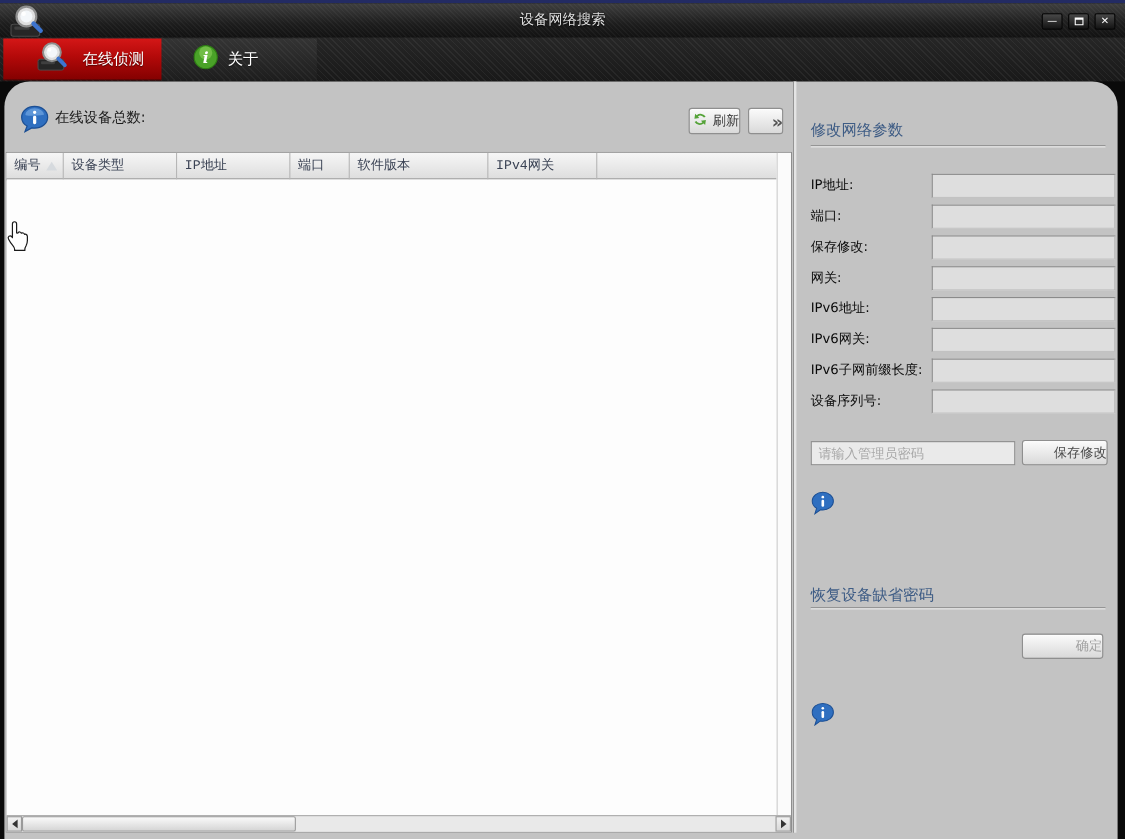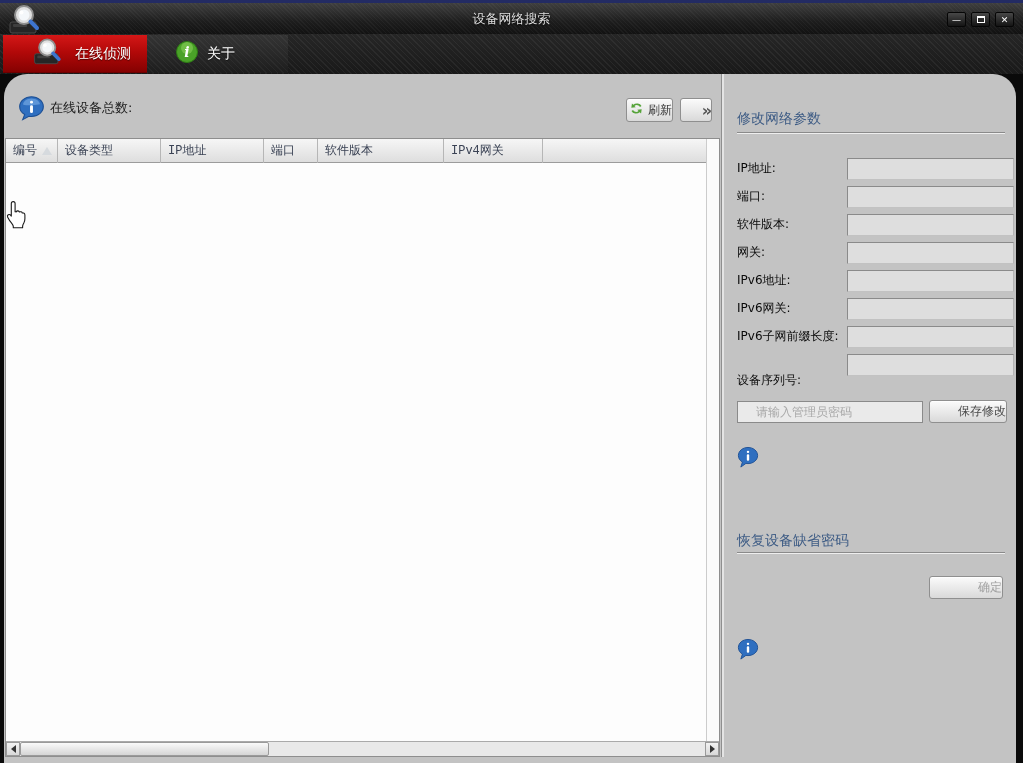--- a/index.html
+++ b/index.html
@@ -78,21 +78,21 @@
     background:linear-gradient(90deg,#8f8f8f 0 1px,#e4e4e4 1px 3px); }
   .panel { position:absolute; left:722px; top:0; width:290px; height:683px; }
   .section-title { position:absolute; left:11px; font-size:14px; color:#3e5c85; }
   .rule { position:absolute; left:11px; width:268px; height:2px;
     border-top:1px solid #8a8a8a; border-bottom:1px solid #eeeeee; }
   .f-label { position:absolute; left:11px; height:20px; line-height:20px; font-size:12px; color:#0a0a0a; white-space:nowrap; }
   .f-input { position:absolute; left:121px; width:167px; height:22px; background:#dedede;
     border:1px solid #8a8a8a; border-bottom-color:#c2c2c2; border-right-color:#b4b4b4; font-size:12px; padding:0 4px;
     font-family:"DejaVu Sans", sans-serif; }
   .pw-input { position:absolute; left:11px; width:186px; height:22px; background:#eaeaea;
-    border:1px solid #8a8a8a; font-size:12px; padding:0 18px; color:#333; font-family:"DejaVu Sans", sans-serif; }
+    border:1px solid #8a8a8a; font-size:12px; padding:0 6px; color:#333; font-family:"DejaVu Sans", sans-serif; }
   .pw-input::placeholder { color:#a8a8a8; opacity:1; }
   .panel-btn { position:absolute; left:203px; height:23px; }
   .save-btn { width:78px; color:#4a4a4a; }
   .ok-btn { width:74px; color:#a0a0a0; }
   .hint-icn { position:absolute; left:11px; }
   .hint-text { position:absolute; left:39px; width:252px; font-size:12px; line-height:17px; color:#0d0d0d; }
 
   .cursor-hand { position:absolute; left:6px; top:200px; z-index:60; pointer-events:none; }
 </style>
 </head>
@@ -218,31 +218,31 @@
 
     <div class="panel">
 
       <div class="section-title" style="top:36px">修改网络参数</div>
       <div class="rule" style="top:58px"></div>
 
       <div class="f-label" style="top:84px">IP地址:</div>
       <input class="f-input" style="top: 84px;">
       <div class="f-label" style="top:112px">端口:</div>
       <input class="f-input" style="top: 112px;">
-      <div class="f-label" style="top:140px">软件版本:</div>
+      <div class="f-label" style="top:140px">保存修改:</div>
       <input class="f-input" style="top: 140px;">
       <div class="f-label" style="top:168px">网关:</div>
       <input class="f-input" style="top: 168px;">
       <div class="f-label" style="top:196px">IPv6地址:</div>
       <input class="f-input" style="top: 196px;">
       <div class="f-label" style="top:224px">IPv6网关:</div>
       <input class="f-input" style="top: 224px;">
       <div class="f-label" style="top:252px">IPv6子网前缀长度:</div>
       <input class="f-input" style="top: 252px;">
-      <div class="f-label" style="top:296px">设备序列号:</div>
+      <div class="f-label" style="top:280px">设备序列号:</div>
       <input class="f-input" style="top: 280px;">
 
       <input class="pw-input" style="top: 327px;" placeholder="请输入管理员密码">
       <div class="btn panel-btn save-btn" style="top:326px">
         <span>保存修改</span>
       </div>
 
       <span class="hint-icn" style="top:372px">
         <svg width="22" height="24" viewBox="0 0 24 26">
           <path d="M12 1.5 C6.2 1.5 1.5 5.4 1.5 10.3 C1.5 13.3 3.2 15.9 5.9 17.4 L4.2 22.9 L9.7 18.9 C10.4 19 11.2 19.1 12 19.1 C17.8 19.1 22.5 15.2 22.5 10.3 C22.5 5.4 17.8 1.5 12 1.5 Z" fill="#2f6fc0" stroke="#1c4f94"></path>

